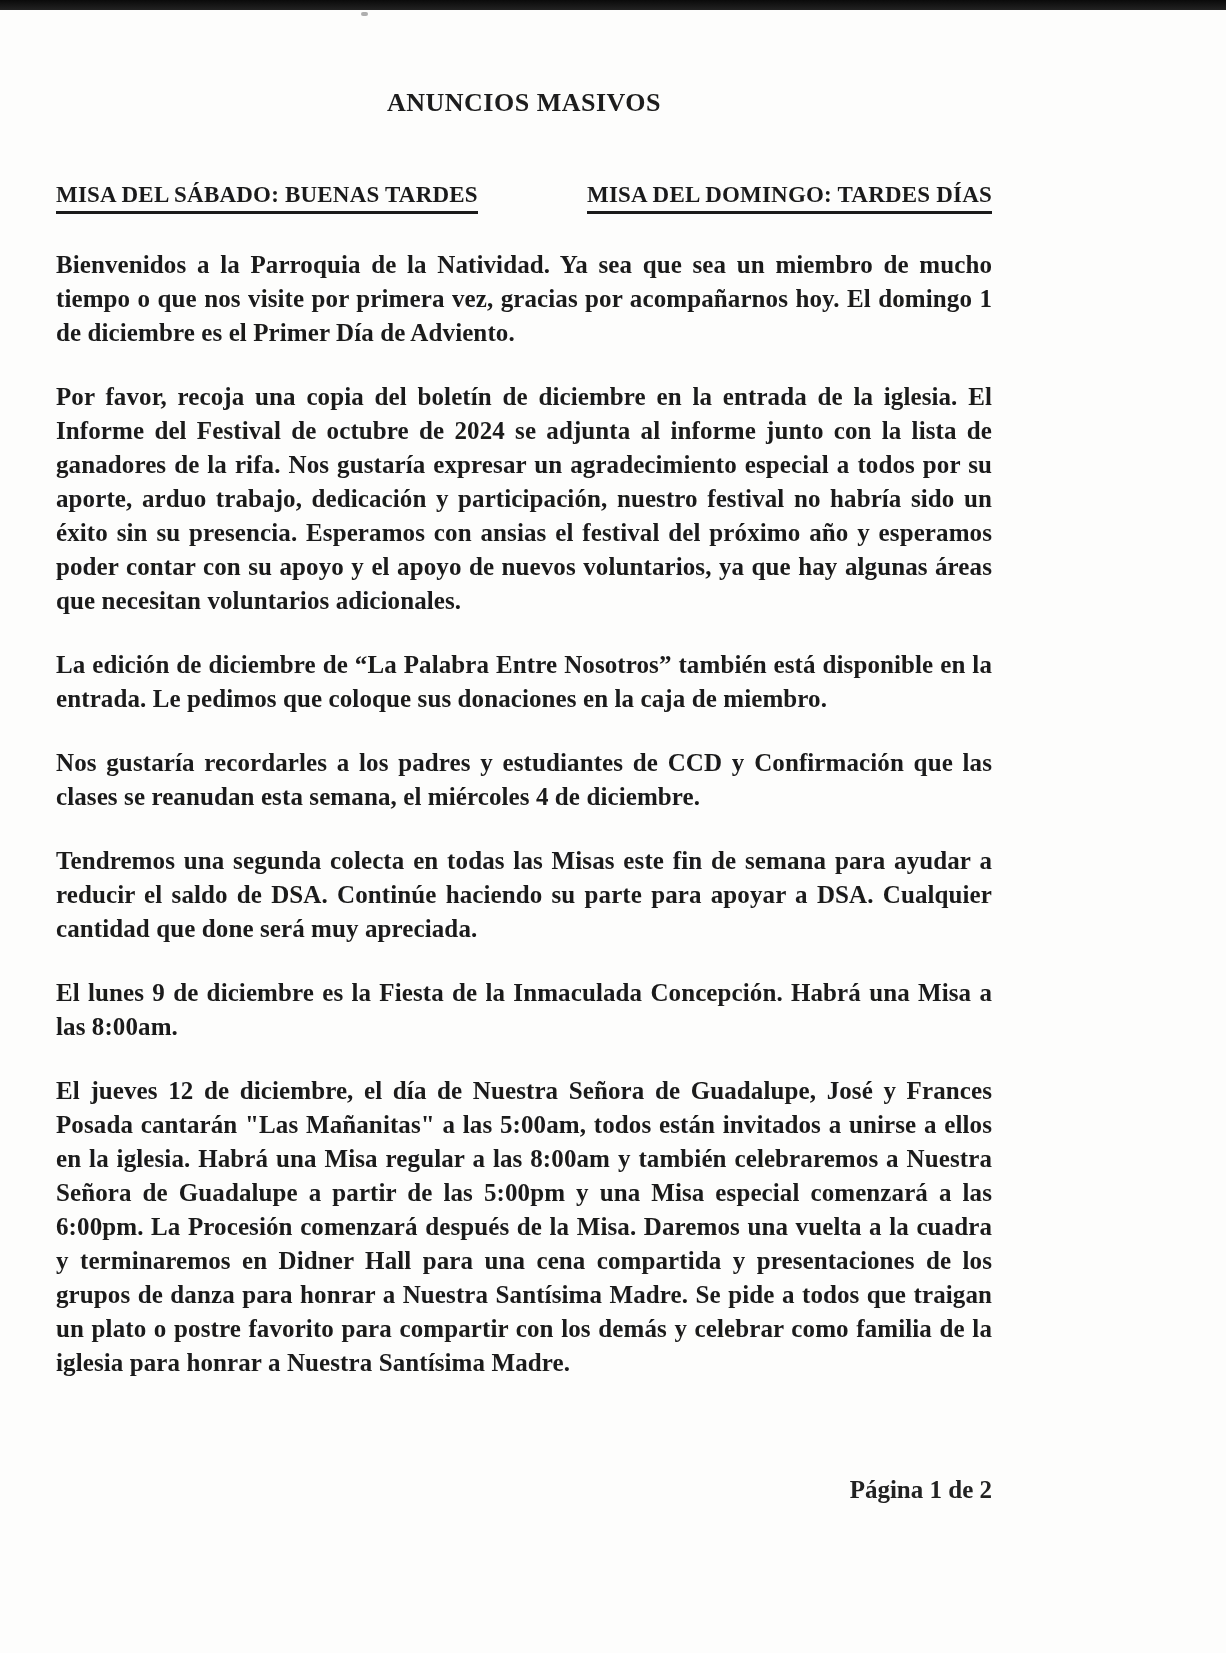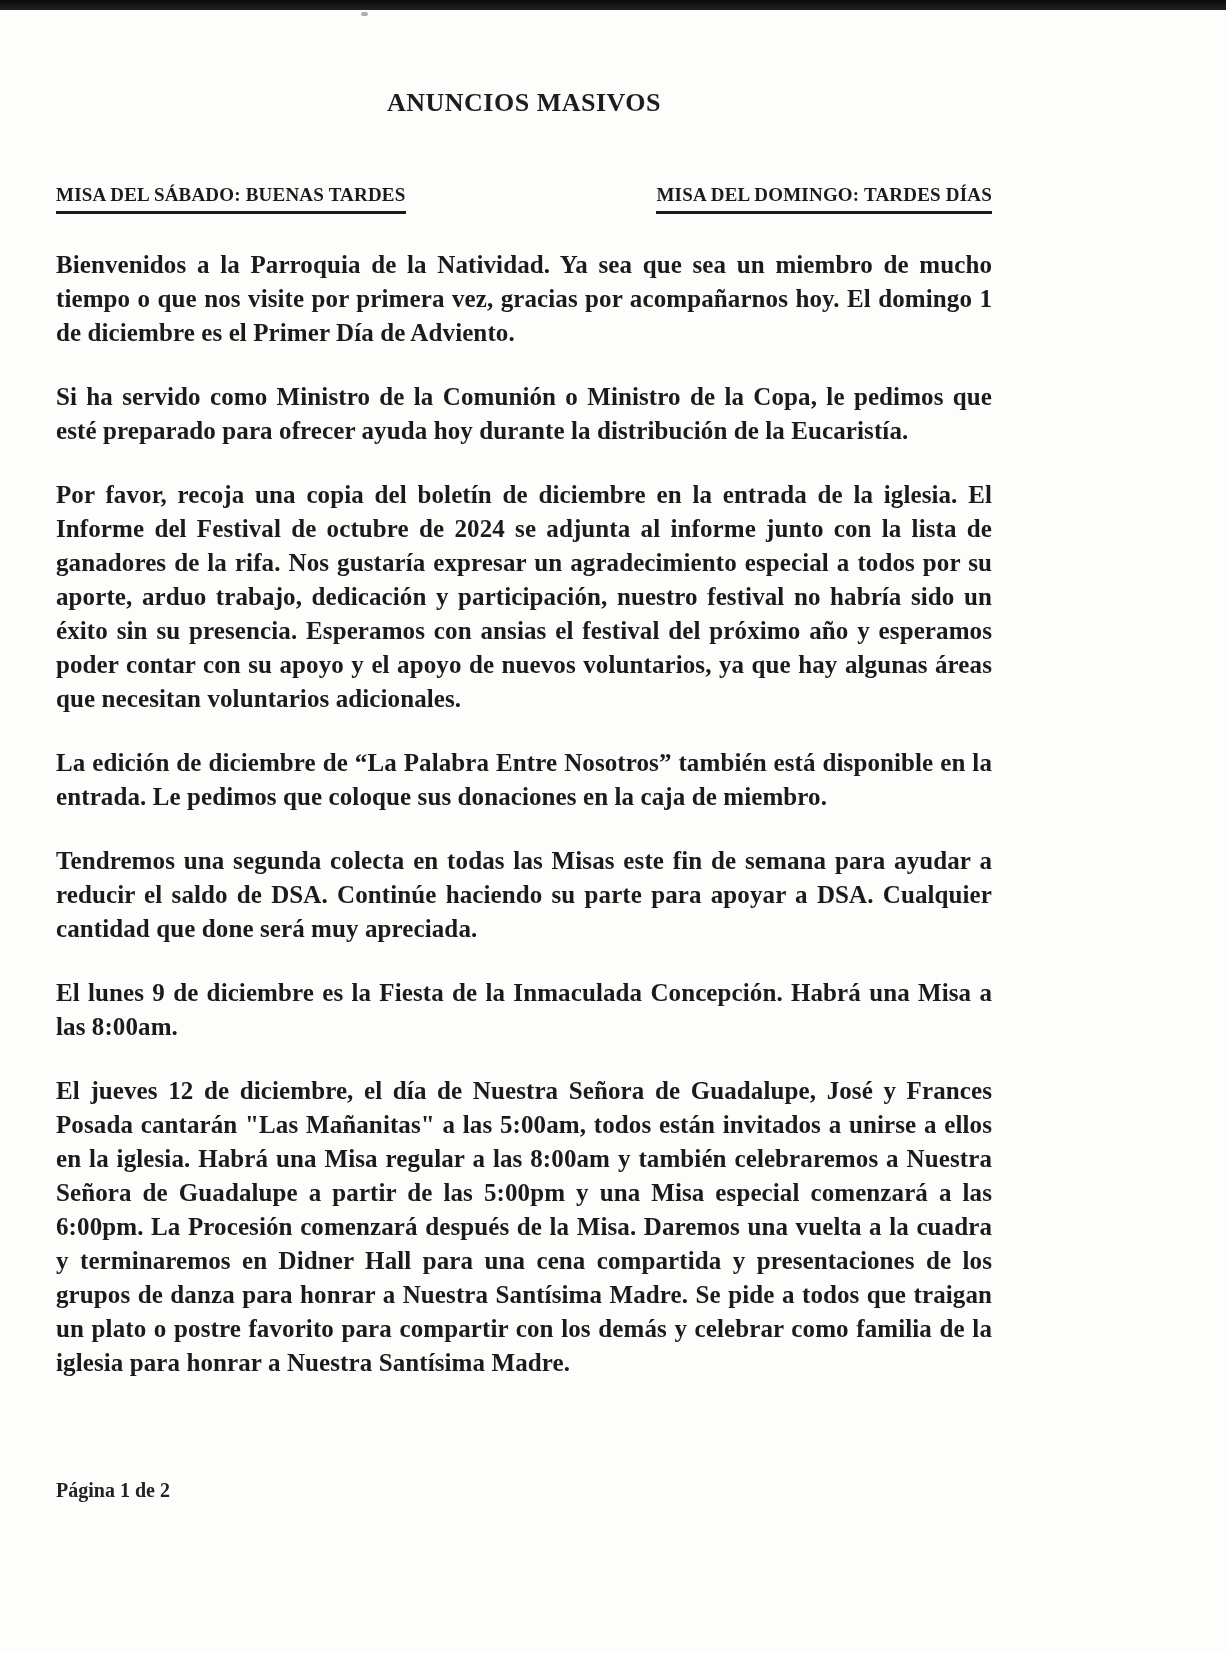--- a/index.html
+++ b/index.html
@@ -51,21 +51,21 @@
     letter-spacing: 0.5px;
     color: #1d1d1d;
   }
   .headings-row {
     display: flex;
     justify-content: space-between;
     align-items: baseline;
     margin-top: 64px;
   }
   .mass-heading {
-    font-size: 19px;
+    font-size: 23px;
     font-weight: 700;
     line-height: 26px;
     letter-spacing: 0.2px;
     border-bottom: 3px solid #1b1b1b;
     padding-bottom: 3px;
     white-space: nowrap;
   }
   .body-text p {
     font-size: 25px;
     font-weight: 700;
@@ -73,22 +73,22 @@
     margin: 0 0 30px 0;
     text-align: justify;
     letter-spacing: 0.1px;
     color: #1b1b1b;
   }
   .body-text p:first-child {
     margin-top: 34px;
   }
   .page-footer {
     margin-top: 95px;
-    text-align: left;
-    font-size: 20px;
+    text-align: right;
+    font-size: 25px;
     font-weight: 700;
     line-height: 30px;
     color: #222222;
   }
 </style>
 </head>
 <body>
 
 <div class="scan-bar"></div>
 <div class="scan-dot"></div>
@@ -97,23 +97,23 @@
 
   <h1 class="doc-title">ANUNCIOS MASIVOS</h1>
 
   <div class="headings-row">
     <span class="mass-heading">MISA DEL SÁBADO: BUENAS TARDES</span>
     <span class="mass-heading">MISA DEL DOMINGO: TARDES DÍAS</span>
   </div>
 
   <div class="body-text">
     <p>Bienvenidos a la Parroquia de la Natividad. Ya sea que sea un miembro de mucho tiempo o que nos visite por primera vez, gracias por acompañarnos hoy. El domingo 1 de diciembre es el Primer Día de Adviento.</p>
-    <p>Si ha servido como Ministro de la Comunión o Ministro de la Copa, le pedimos que esté preparado para ofrecer ayuda hoy durante la distribución de la Eucaristía.</p>
     <p>Por favor, recoja una copia del boletín de diciembre en la entrada de la iglesia. El Informe del Festival de octubre de 2024 se adjunta al informe junto con la lista de ganadores de la rifa. Nos gustaría expresar un agradecimiento especial a todos por su aporte, arduo trabajo, dedicación y participación, nuestro festival no habría sido un éxito sin su presencia. Esperamos con ansias el festival del próximo año y esperamos poder contar con su apoyo y el apoyo de nuevos voluntarios, ya que hay algunas áreas que necesitan voluntarios adicionales.</p>
     <p>La edición de diciembre de “La Palabra Entre Nosotros” también está disponible en la entrada. Le pedimos que coloque sus donaciones en la caja de miembro.</p>
+    <p>Nos gustaría recordarles a los padres y estudiantes de CCD y Confirmación que las clases se reanudan esta semana, el miércoles 4 de diciembre.</p>
     <p>Tendremos una segunda colecta en todas las Misas este fin de semana para ayudar a reducir el saldo de DSA. Continúe haciendo su parte para apoyar a DSA. Cualquier cantidad que done será muy apreciada.</p>
     <p>El lunes 9 de diciembre es la Fiesta de la Inmaculada Concepción. Habrá una Misa a las 8:00am.</p>
     <p>El jueves 12 de diciembre, el día de Nuestra Señora de Guadalupe, José y Frances Posada cantarán "Las Mañanitas" a las 5:00am, todos están invitados a unirse a ellos en la iglesia. Habrá una Misa regular a las 8:00am y también celebraremos a Nuestra Señora de Guadalupe a partir de las 5:00pm y una Misa especial comenzará a las 6:00pm. La Procesión comenzará después de la Misa. Daremos una vuelta a la cuadra y terminaremos en Didner Hall para una cena compartida y presentaciones de los grupos de danza para honrar a Nuestra Santísima Madre. Se pide a todos que traigan un plato o postre favorito para compartir con los demás y celebrar como familia de la iglesia para honrar a Nuestra Santísima Madre.</p>
   </div>
 
   <div class="page-footer">Página 1 de 2</div>
 
 </div>
 
 </body></html>

